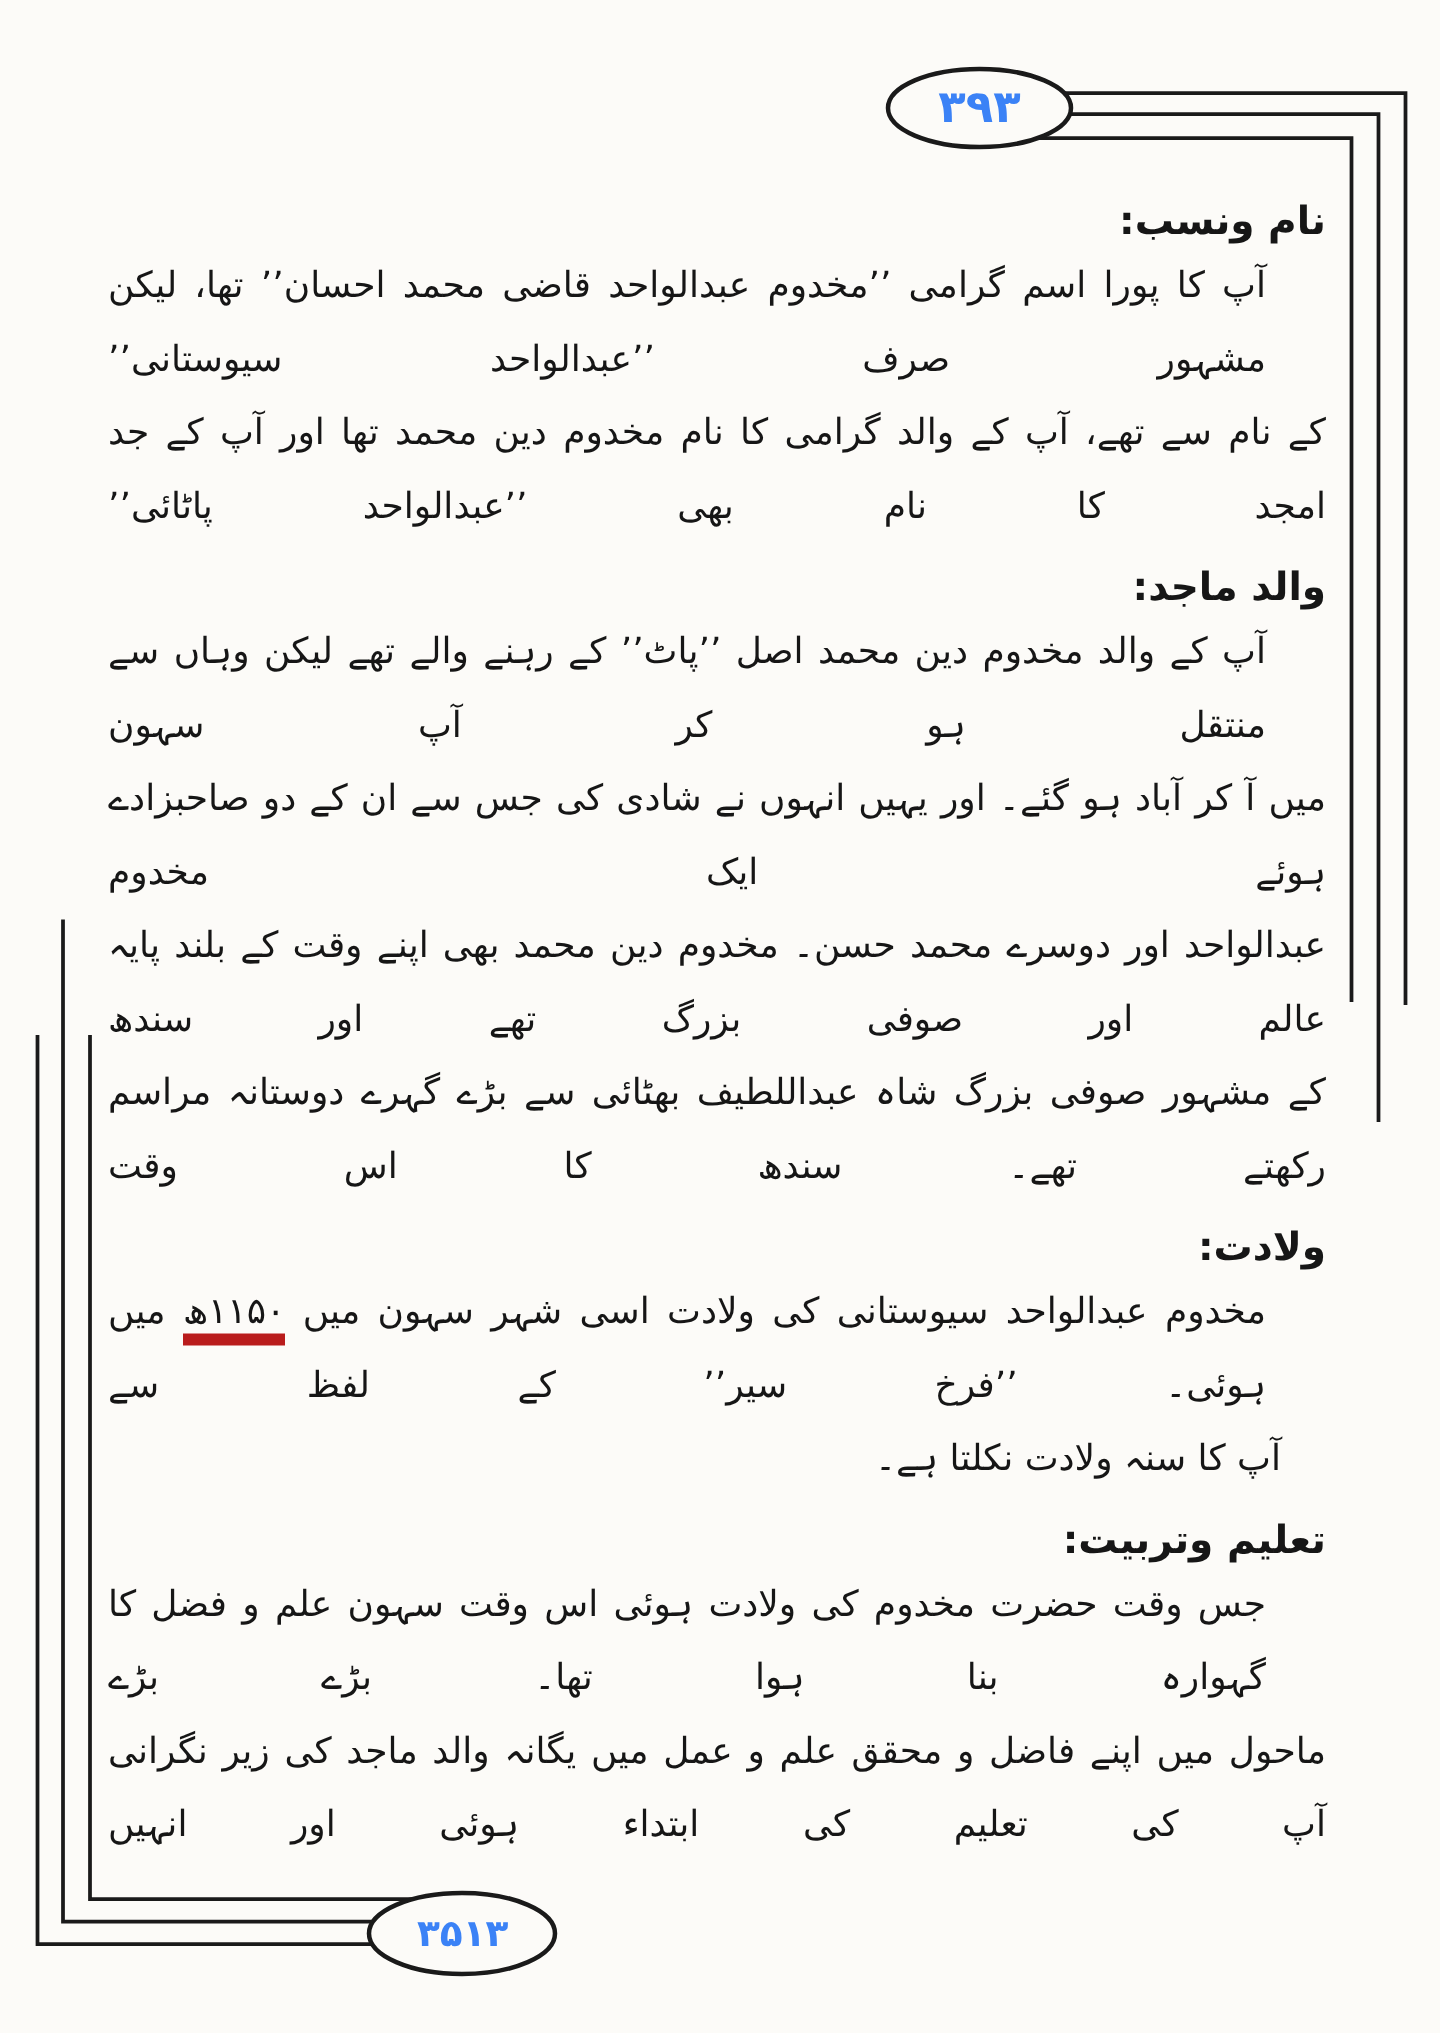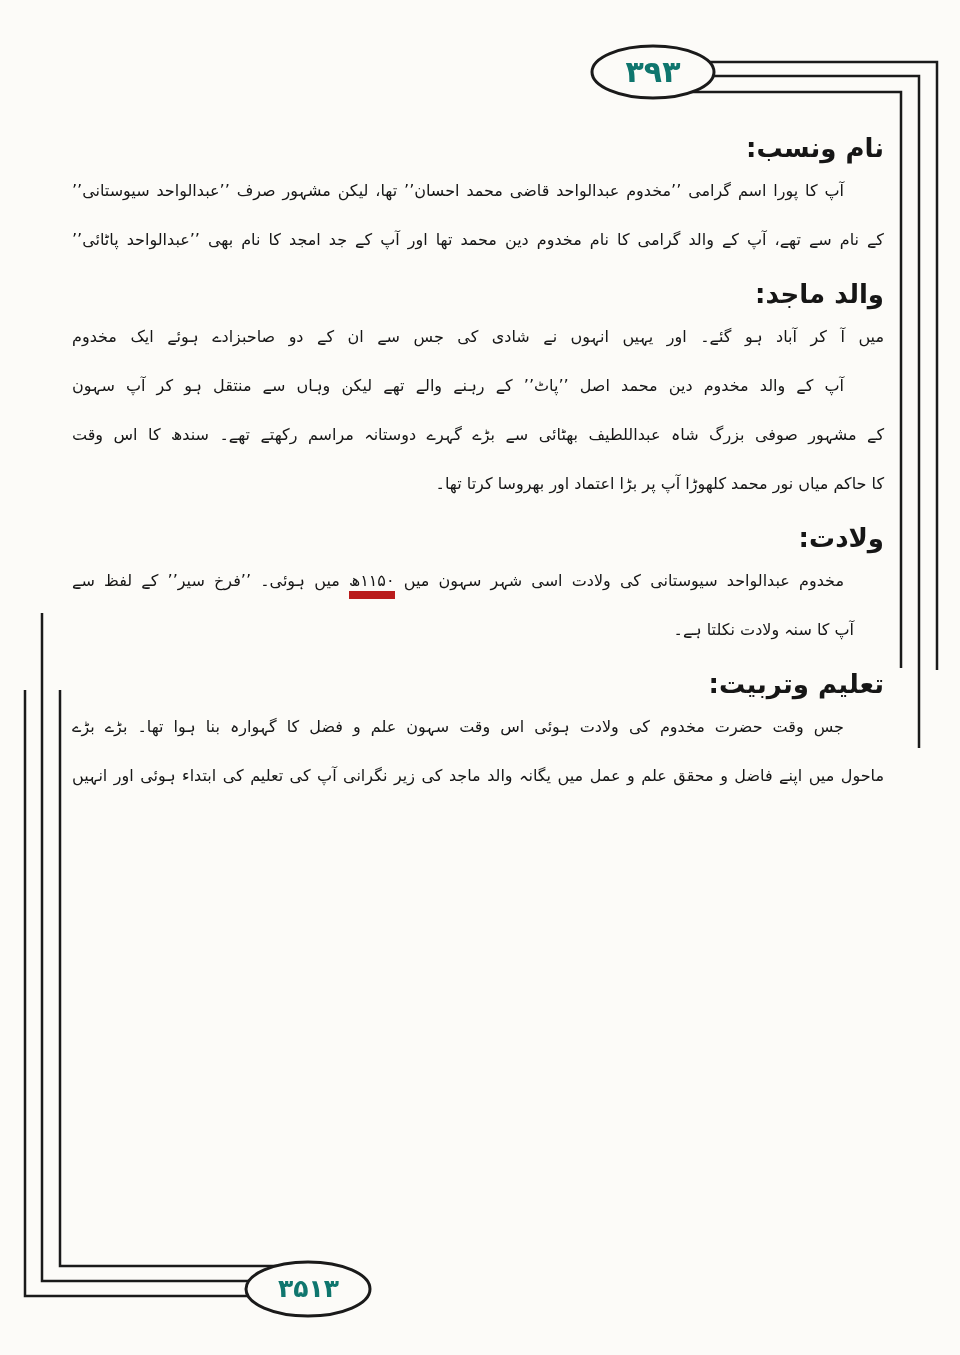--- a/index.html
+++ b/index.html
@@ -12,21 +12,21 @@
     color:#161616;
   }
   .frame-svg{
     position:absolute;left:0;top:0;width:960px;height:1355px;
     pointer-events:none;
   }
   .cartouche-number{
     position:absolute;
     text-align:center;
     font-weight:bold;
-    color:#0f766e;
+    color:#3b82f6;
     letter-spacing:2px;
   }
   .cartouche-number.top{
     left:593px;top:54px;width:120px;height:36px;line-height:36px;font-size:30px;
   }
   .cartouche-number.bottom{
     left:247px;top:1273px;width:123px;height:32px;line-height:32px;font-size:25px;
   }
   .content{
     position:absolute;
@@ -38,21 +38,21 @@
   }
   .heading{
     font-size:26px;
     font-weight:bold;
     line-height:36px;
     margin:12px 0 0 0;
     padding:0;
   }
   .heading.first-heading{margin-top:0;}
   .para{
-    font-size:16px;
+    font-size:24px;
     line-height:49px;
     margin:0;
   }
   .line{
     text-align:justify;
     text-align-last:justify;
   }
   .line.first{padding-right:40px;}
   .line.last{text-align:right;text-align-last:right;}
   .line.deep-indent{padding-right:112px;}
@@ -87,24 +87,24 @@
 <div class="content">
 
   <h2 class="heading first-heading">نام ونسب:</h2>
   <div class="para">
     <div class="line first">آپ کا پورا اسم گرامی ’’مخدوم عبدالواحد قاضی محمد احسان’’ تھا، لیکن مشہور صرف ’’عبدالواحد سیوستانی’’</div>
     <div class="line">کے نام سے تھے، آپ کے والد گرامی کا نام مخدوم دین محمد تھا اور آپ کے جد امجد کا نام بھی ’’عبدالواحد پاٹائی’’</div>
   </div>
 
   <h2 class="heading">والد ماجد:</h2>
   <div class="para">
+    <div class="line first">آپ کے والد مخدوم دین محمد اصل ’’پاٹ’’ کے رہنے والے تھے لیکن وہاں سے منتقل ہو کر آپ سہون</div>
     <div class="line">میں آ کر آباد ہو گئے۔ اور یہیں انہوں نے شادی کی جس سے ان کے دو صاحبزادے ہوئے ایک مخدوم</div>
-    <div class="line first">آپ کے والد مخدوم دین محمد اصل ’’پاٹ’’ کے رہنے والے تھے لیکن وہاں سے منتقل ہو کر آپ سہون</div>
+    <div class="line">عبدالواحد اور دوسرے محمد حسن۔ مخدوم دین محمد بھی اپنے وقت کے بلند پایہ عالم اور صوفی بزرگ تھے اور سندھ</div>
     <div class="line">کے مشہور صوفی بزرگ شاہ عبداللطیف بھٹائی سے بڑے گہرے دوستانہ مراسم رکھتے تھے۔ سندھ کا اس وقت</div>
-    <div class="line last">کا حاکم میاں نور محمد کلھوڑا آپ پر بڑا اعتماد اور بھروسا کرتا تھا۔</div>
   </div>
 
   <h2 class="heading">ولادت:</h2>
   <div class="para">
     <div class="line first">
       <span>مخدوم عبدالواحد سیوستانی کی ولادت اسی شہر سہون میں </span><span class="underlined">۱۱۵۰ھ</span><span> میں ہوئی۔ ’’فرخ سیر’’ کے لفظ سے</span>
     </div>
     <div class="line last sm-indent">آپ کا سنہ ولادت نکلتا ہے۔</div>
   </div>
 

